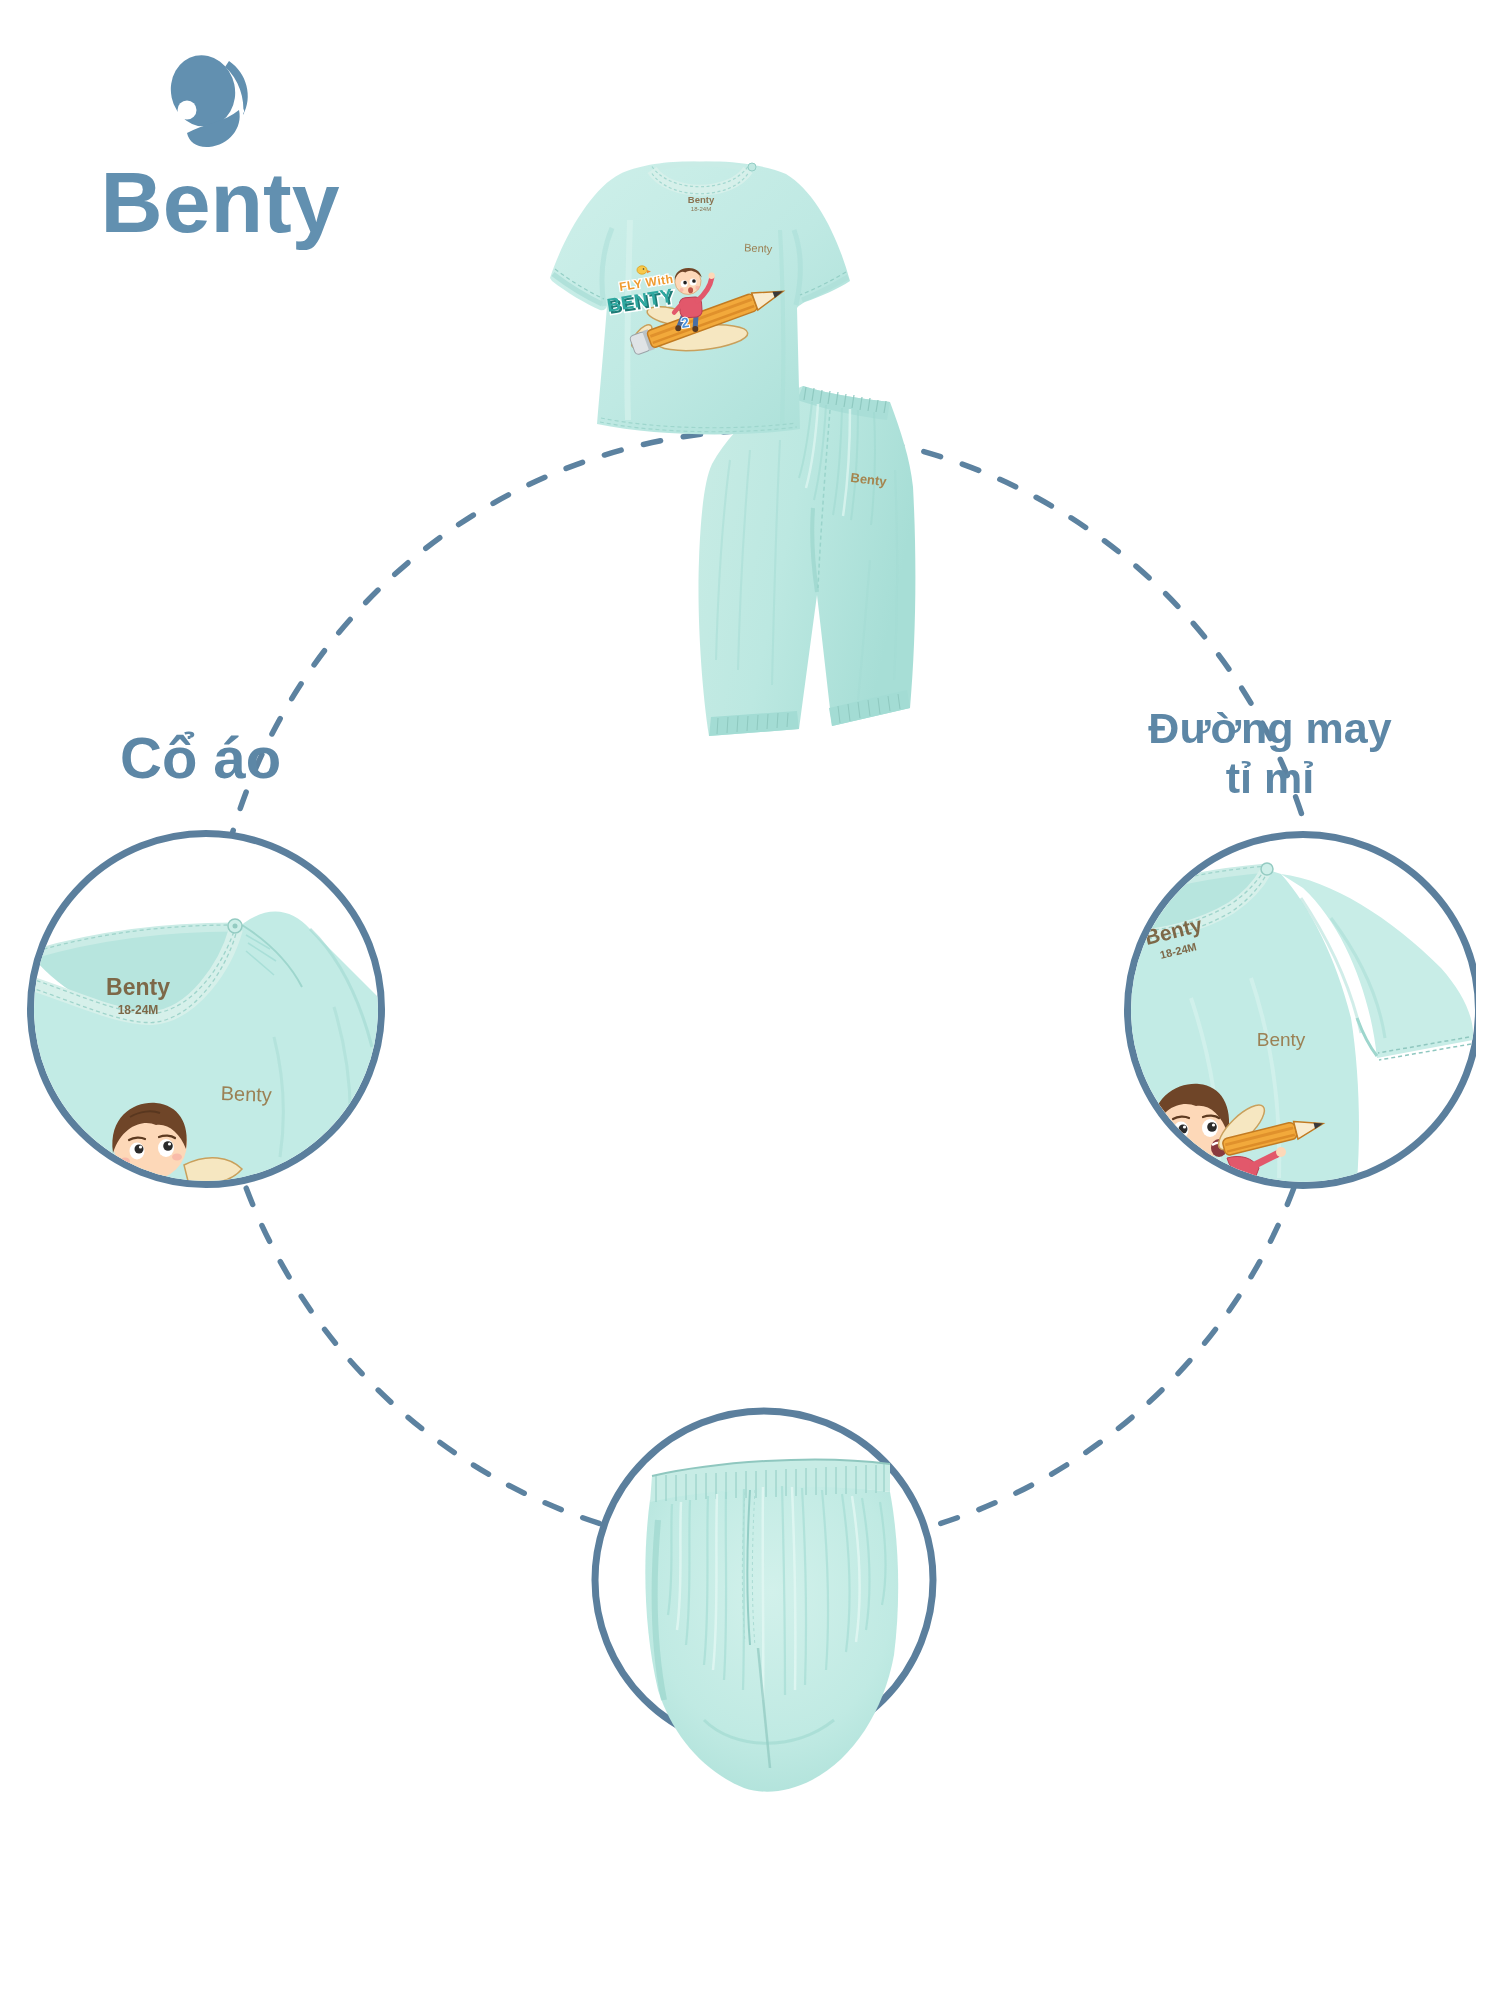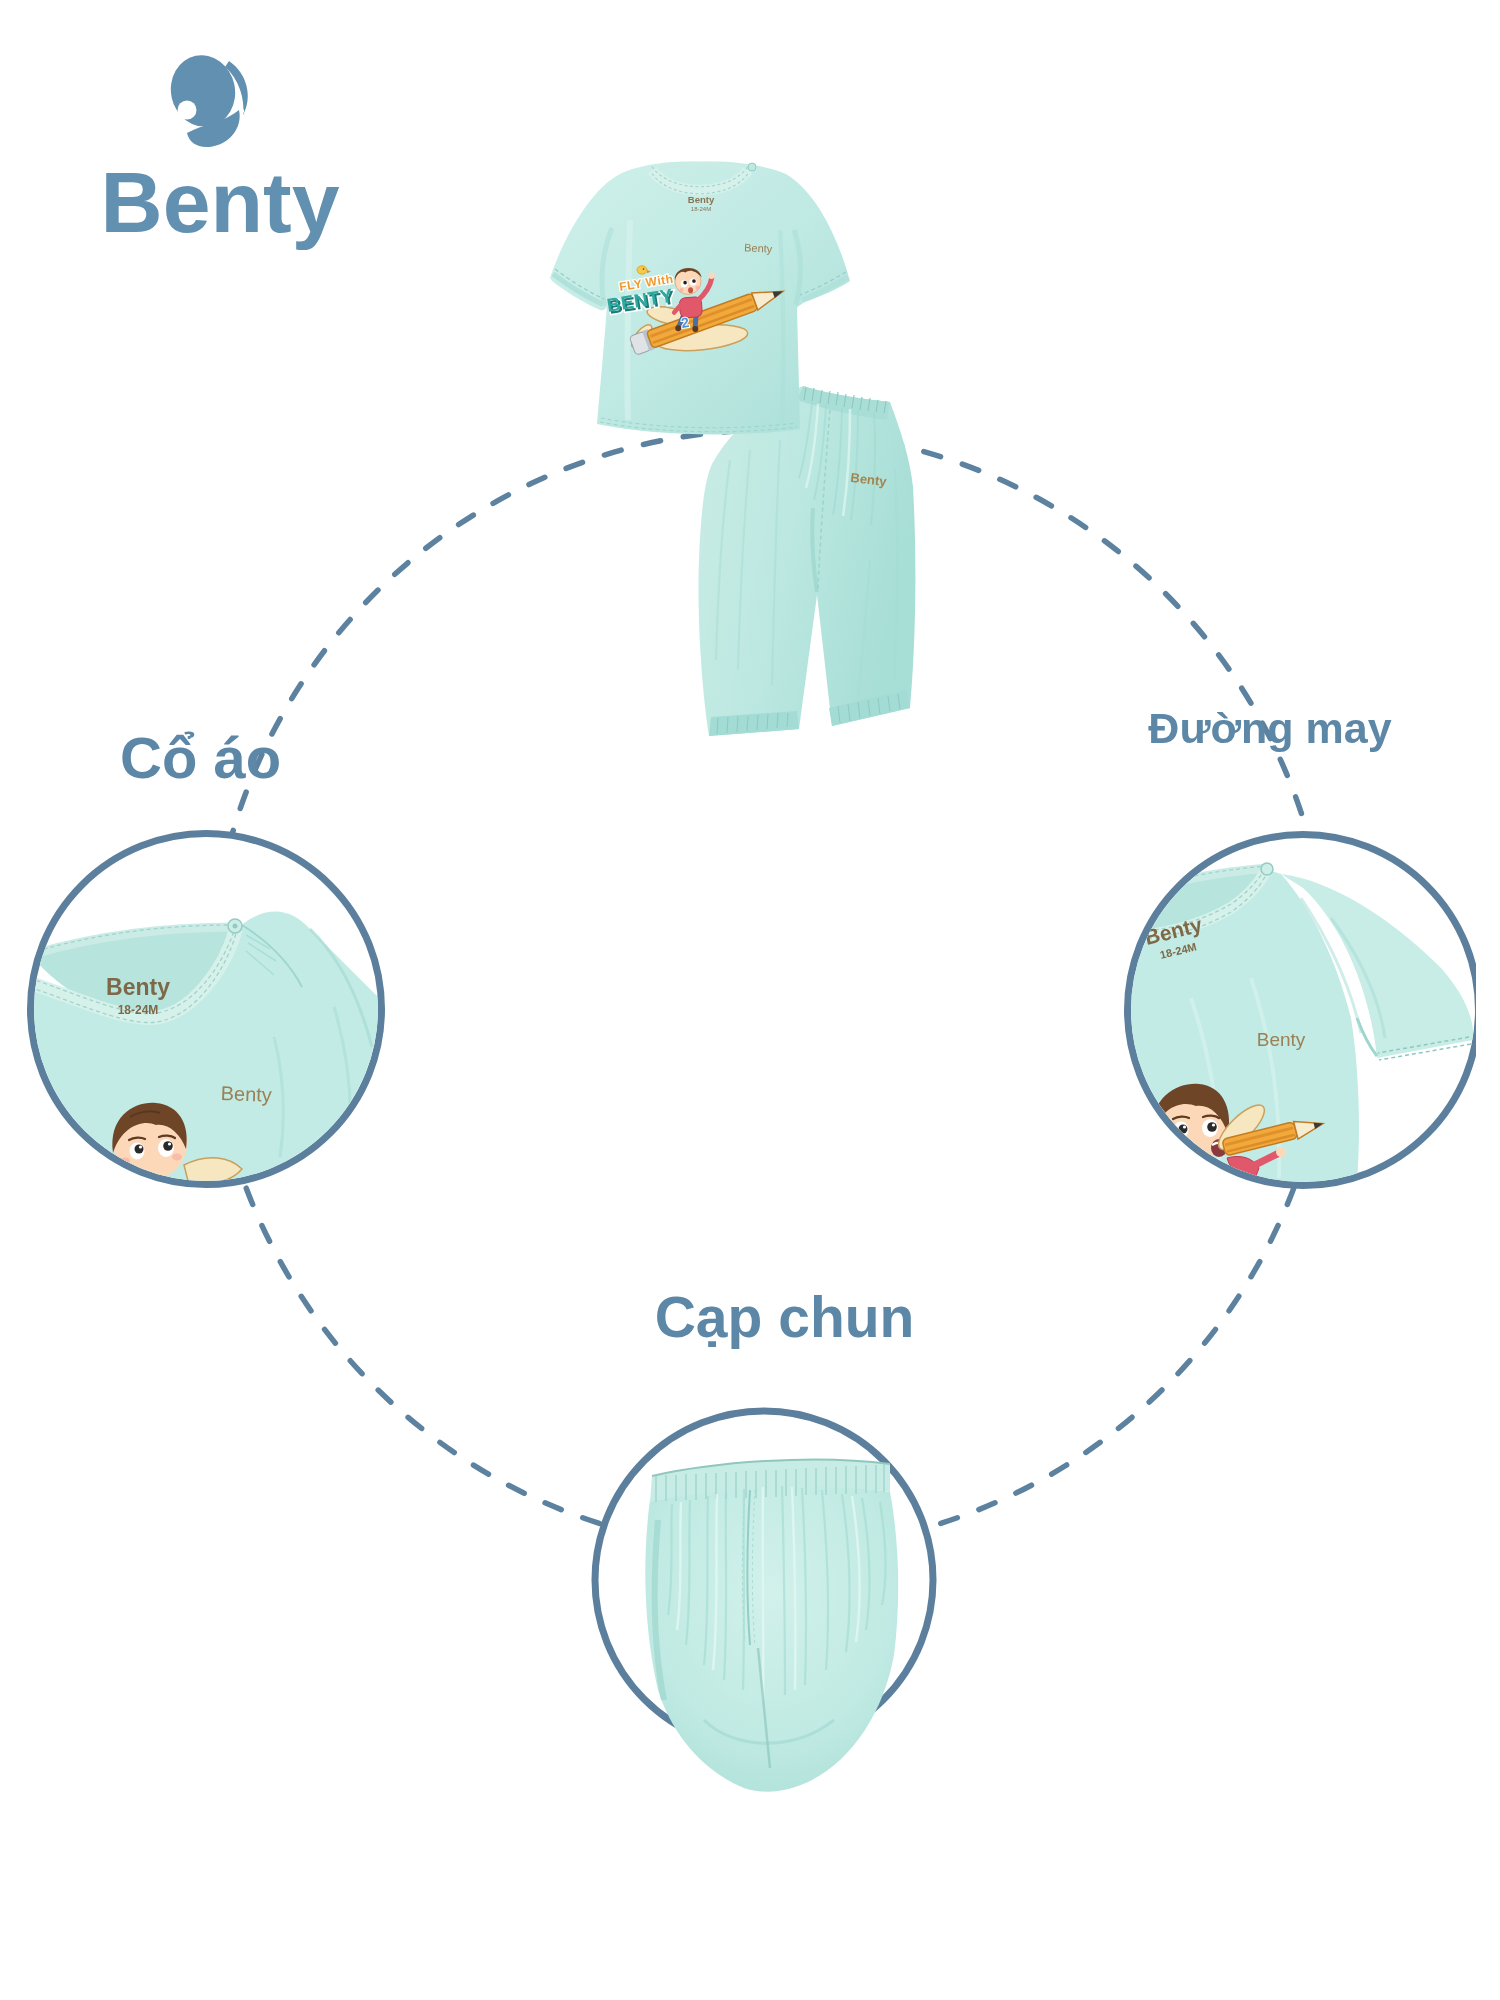--- a/index.html
+++ b/index.html
@@ -178,20 +178,21 @@
         <path d="M-21,-3 C-16,-6 -9,-6 -5,-4 M9,-6 C14,-8 21,-8 25,-5" stroke="#5d3a20" stroke-width="2.2" fill="none" stroke-linecap="round"></path>
         <ellipse cx="-25" cy="18" rx="5" ry="3.5" fill="#f7a8a0" opacity="0.6"></ellipse>
           <ellipse cx="27" cy="14" rx="5" ry="3.5" fill="#f7a8a0" opacity="0.6"></ellipse>
       </g>
       <path d="M150,328 C174,316 196,320 208,332 C196,346 172,350 154,344 Z" fill="#f6e7c1" stroke="#c9a05c" stroke-width="1.5"></path>
     </svg>
   </div>
 
   <div class="abs feature-label label-stitching">
     <div>Đường may</div>
+    <div>tỉ mỉ</div>
   </div>
 
   <div class="abs callout-circle callout-right">
     <svg width="344" height="344" viewBox="0 0 344 344">
       <path d="M0,62 C45,44 92,34 134,32 C120,55 95,80 65,92 C40,98 15,92 0,80 Z" fill="#b7e5de"></path>
       <path d="M-5,102 C25,104 65,92 100,72 C118,60 130,45 137,32 L150,36 C180,70 205,120 220,180 C228,230 230,290 226,344 L-5,344 Z" fill="#c2ebe5"></path>
       <path d="M150,36 C200,42 260,80 310,130 C332,155 344,180 342,202 L246,220 C240,160 215,90 172,50 Z" fill="#c8ede7"></path>
       <path d="M-4,58 C40,42 90,34 136,30" stroke="#cbece6" stroke-width="9" fill="none"></path>
       <path d="M-4,56 C40,40 90,32 136,28" stroke="#9fd4cb" stroke-width="1.3" fill="none" stroke-dasharray="4 3"></path>
       <path d="M-4,98 C30,98 70,88 100,70 C115,60 128,46 135,33" stroke="#d6f0ea" stroke-width="12" fill="none"></path>
@@ -232,21 +233,20 @@
         <ellipse cx="-12" cy="-16" rx="30" ry="11" fill="#f6e7c1" stroke="#c9a05c" stroke-width="1.5" transform="rotate(-30 -12 -16)"></ellipse>
         <rect x="-34" y="-9" width="74" height="17" rx="5" fill="#f2a93b" stroke="#c27b22" stroke-width="1.5"></rect>
         <path d="M-32,-3 L38,-3" stroke="#e0912c" stroke-width="3"></path>
         <path d="M-32,4 L38,4" stroke="#dd8d28" stroke-width="2.5"></path>
         <path d="M40,-9 L68,0 L40,9 Z" fill="#f8ecd0" stroke="#c27b22" stroke-width="1.5"></path>
         <path d="M59,-3 L68,0 L59,3.4 Z" fill="#3a3a3a"></path>
       </g>
     </svg>
   </div>
 
-  <div class="abs feature-label label-waistband">Cạp chun</div>
 
   <svg class="abs callout-bottom-svg" viewBox="0 0 420 470">
     <defs>
       <radialGradient id="pantsDetailG" cx="0.5" cy="0.35" r="0.8">
         <stop offset="0" stop-color="#d2f1eb"></stop>
           <stop offset="0.6" stop-color="#c0eae3"></stop>
           <stop offset="1" stop-color="#a8ded6"></stop>
       </radialGradient>
     </defs>
     <circle cx="210" cy="190" r="169" fill="#ffffff" stroke="#5b7f9d" stroke-width="7"></circle>

